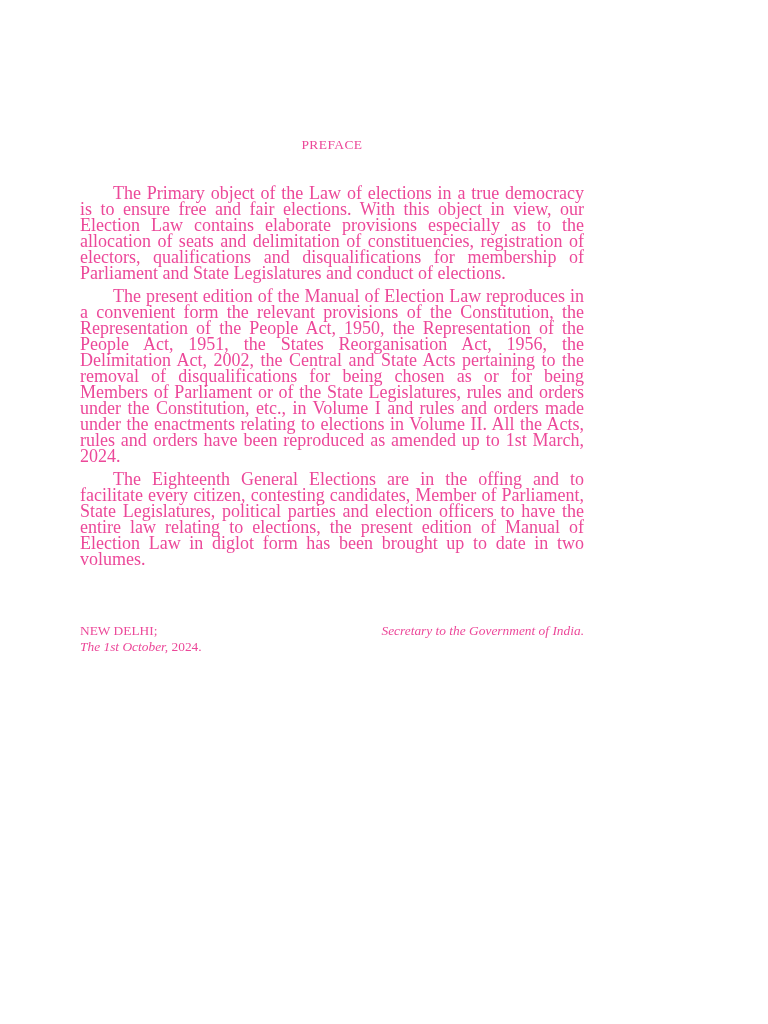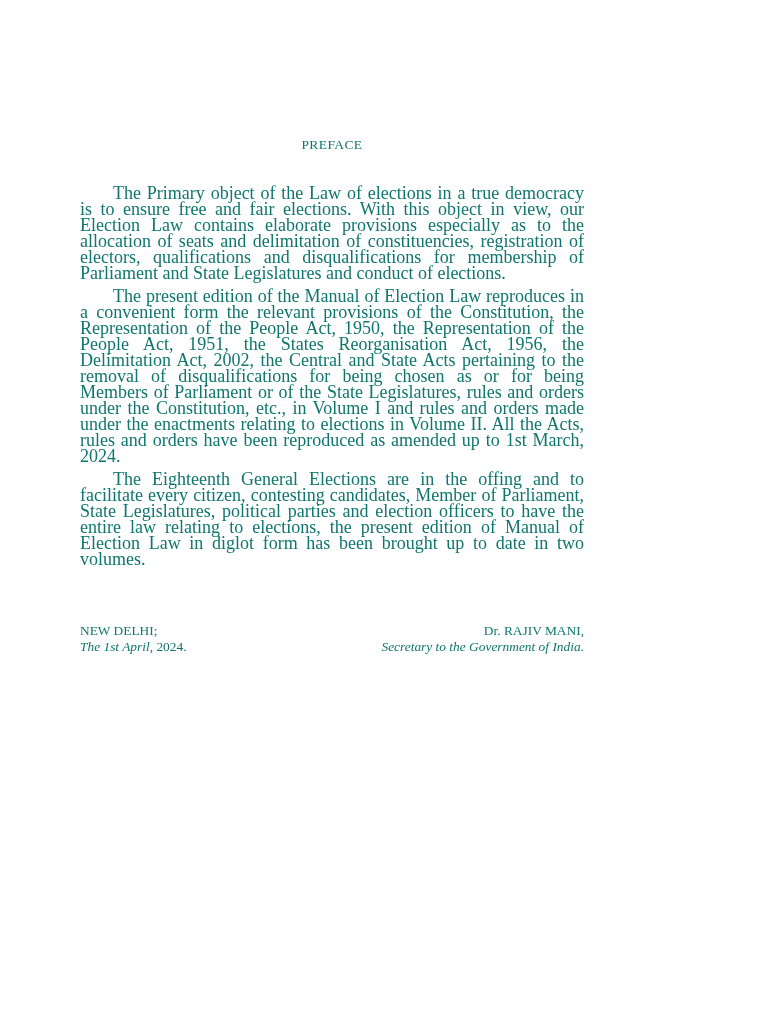--- a/index.html
+++ b/index.html
@@ -7,21 +7,21 @@
     padding: 0;
     background: #ffffff;
   }
   .page {
     position: relative;
     width: 664px;
     height: 1024px;
     background: #ffffff;
     overflow: hidden;
     font-family: "Liberation Serif", "DejaVu Serif", serif;
-    color: #0f766e;
+    color: #ec4899;
   }
   .content {
     padding: 137px 80px 0 80px;
   }
   .title {
     margin: 0 0 32px 0;
     text-align: center;
     font-size: 13.5px;
     line-height: 16px;
     font-weight: 400;
@@ -63,22 +63,21 @@
 
     <p class="para">The Primary object of the Law of elections in a true democracy is to ensure free and fair elections. With this object in view, our Election Law contains elaborate provisions especially as to the allocation of seats and delimitation of constituencies, registration of electors, qualifications and disqualifications for membership of Parliament and State Legislatures and conduct of elections.</p>
 
     <p class="para">The present edition of the Manual of Election Law reproduces in a convenient form the relevant provisions of the Constitution, the Representation of the People Act, 1950, the Representation of the People Act, 1951, the States Reorganisation Act, 1956, the Delimitation Act, 2002, the Central and State Acts pertaining to the removal of disqualifications for being chosen as or for being Members of Parliament or of the State Legislatures, rules and orders under the Constitution, etc., in Volume I and rules and orders made under the enactments relating to elections in Volume II. All the Acts, rules and orders have been reproduced as amended up to 1st March, 2024.</p>
 
     <p class="para">The Eighteenth General Elections are in the offing and to facilitate every citizen, contesting candidates, Member of Parliament, State Legislatures, political parties and election officers to have the entire law relating to elections, the present edition of Manual of Election Law in diglot form has been brought up to date in two volumes.</p>
 
     <div class="signature">
       <div class="sig-left">
         <div>NEW DELHI;</div>
-        <div><span class="italic">The 1st April,</span>&nbsp;<span>2024.</span></div>
+        <div><span class="italic">The 1st October,</span>&nbsp;<span>2024.</span></div>
       </div>
       <div class="sig-right">
-        <div>Dr. RAJIV MANI,</div>
         <div class="italic">Secretary to the Government of India.</div>
       </div>
     </div>
 
   </div>
 </div>
 
 </body></html>

